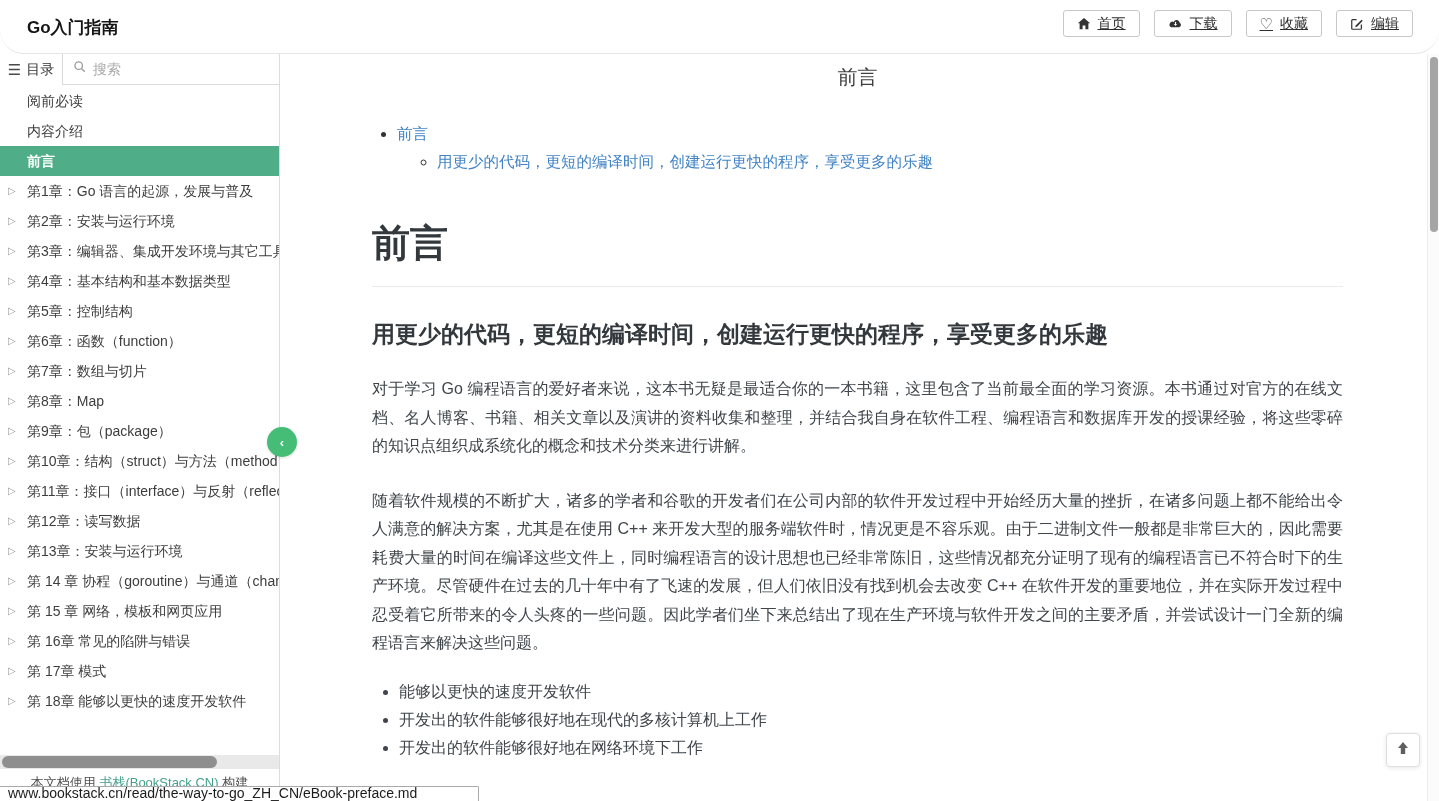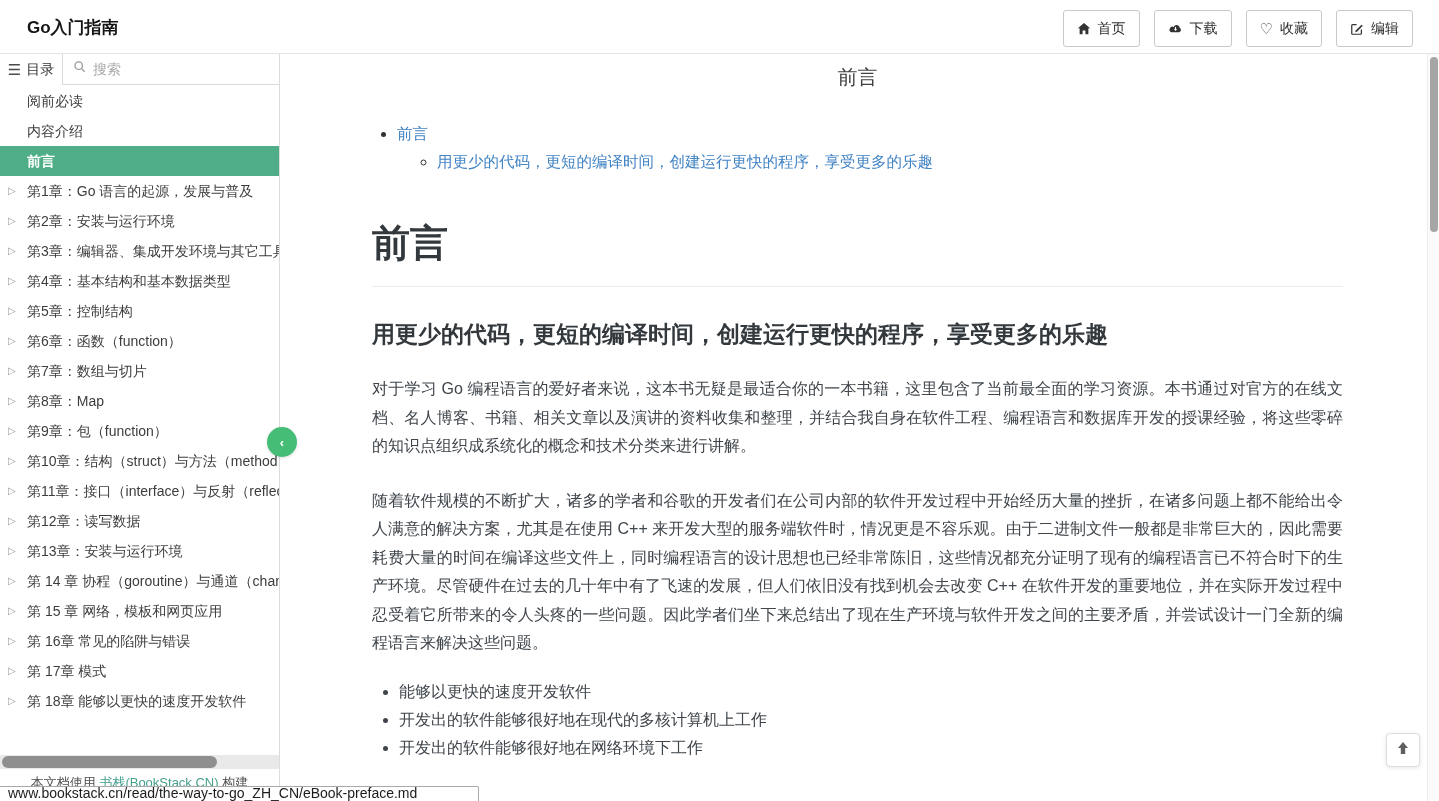--- a/index.html
+++ b/index.html
@@ -1,25 +1,25 @@
 <!DOCTYPE html>
 <html><head>
 <meta charset="utf-8">
 <style>
   * { margin:0; padding:0; box-sizing:border-box; }
   html,body { width:1439px; height:801px; overflow:hidden; background:#fff;
     font-family:"Liberation Sans","DejaVu Sans",sans-serif; color:#333; }
 
   
   .header { position:fixed; top:0; left:0; right:0; height:54px; background:#fff;
-    border-bottom:1px solid #e5e5e5; z-index:30; }
+    border-bottom:1px solid #e5e5e5; z-index:30;border-radius:24px; }
   .header-title { position:absolute; left:27px; top:16px; font-size:17px; font-weight:bold; color:#151515; }
   .header-actions { position:absolute; right:26px; top:10px; display:flex; gap:14px; }
-  .hbtn { display:flex; align-items:center; gap:7px; height:37px; padding:0 13px;
-    border:1px solid #c9c9c9; border-radius:3px; background:#fff; font-size:14px; color:#2e2e2e; cursor:pointer; }
+  .hbtn { display:flex; align-items:center; gap:7px; height:27px; padding:0 13px;
+    border:1px solid #c9c9c9; border-radius:3px; background:#fff; font-size:14px; color:#2e2e2e; cursor:pointer;text-decoration:underline; }
   .hbtn svg { display:block; }
 
   
   .sidebar { position:fixed; top:54px; left:0; width:280px; bottom:0; background:#fff;
     border-right:1px solid #dcdcdc; z-index:20; }
   .tabbar { position:relative; height:31px; border-bottom:1px solid #dadada; display:flex; }
   .tab-toc { width:63px; height:31px; border-right:1px solid #dadada; background:#fff;
     display:flex; align-items:center; justify-content:center; gap:5px; font-size:14px; color:#333; cursor:pointer; }
   .hamburger { font-size:15px; color:#4a4a4a; line-height:1; }
   .searchbox { flex:1; display:flex; align-items:center; gap:6px; padding:0 10px; }
@@ -135,21 +135,21 @@
     <div class="toc-item"><span>内容介绍</span></div>
     <div class="toc-item active"><span>前言</span></div>
     <div class="toc-item"><span class="caret">▷</span><span>第1章：Go 语言的起源，发展与普及</span></div>
     <div class="toc-item"><span class="caret">▷</span><span>第2章：安装与运行环境</span></div>
     <div class="toc-item"><span class="caret">▷</span><span>第3章：编辑器、集成开发环境与其它工具</span></div>
     <div class="toc-item"><span class="caret">▷</span><span>第4章：基本结构和基本数据类型</span></div>
     <div class="toc-item"><span class="caret">▷</span><span>第5章：控制结构</span></div>
     <div class="toc-item"><span class="caret">▷</span><span>第6章：函数（function）</span></div>
     <div class="toc-item"><span class="caret">▷</span><span>第7章：数组与切片</span></div>
     <div class="toc-item"><span class="caret">▷</span><span>第8章：Map</span></div>
-    <div class="toc-item"><span class="caret">▷</span><span>第9章：包（function）</span></div>
+    <div class="toc-item"><span class="caret">▷</span><span>第9章：包（package）</span></div>
     <div class="toc-item"><span class="caret">▷</span><span>第10章：结构（struct）与方法（method）</span></div>
     <div class="toc-item"><span class="caret">▷</span><span>第11章：接口（interface）与反射（reflection）</span></div>
     <div class="toc-item"><span class="caret">▷</span><span>第12章：读写数据</span></div>
     <div class="toc-item"><span class="caret">▷</span><span>第13章：安装与运行环境</span></div>
     <div class="toc-item"><span class="caret">▷</span><span>第 14 章 协程（goroutine）与通道（channel）</span></div>
     <div class="toc-item"><span class="caret">▷</span><span>第 15 章 网络，模板和网页应用</span></div>
     <div class="toc-item"><span class="caret">▷</span><span>第 16章 常见的陷阱与错误</span></div>
     <div class="toc-item"><span class="caret">▷</span><span>第 17章 模式</span></div>
     <div class="toc-item"><span class="caret">▷</span><span>第 18章 能够以更快的速度开发软件</span></div>
   </div>

